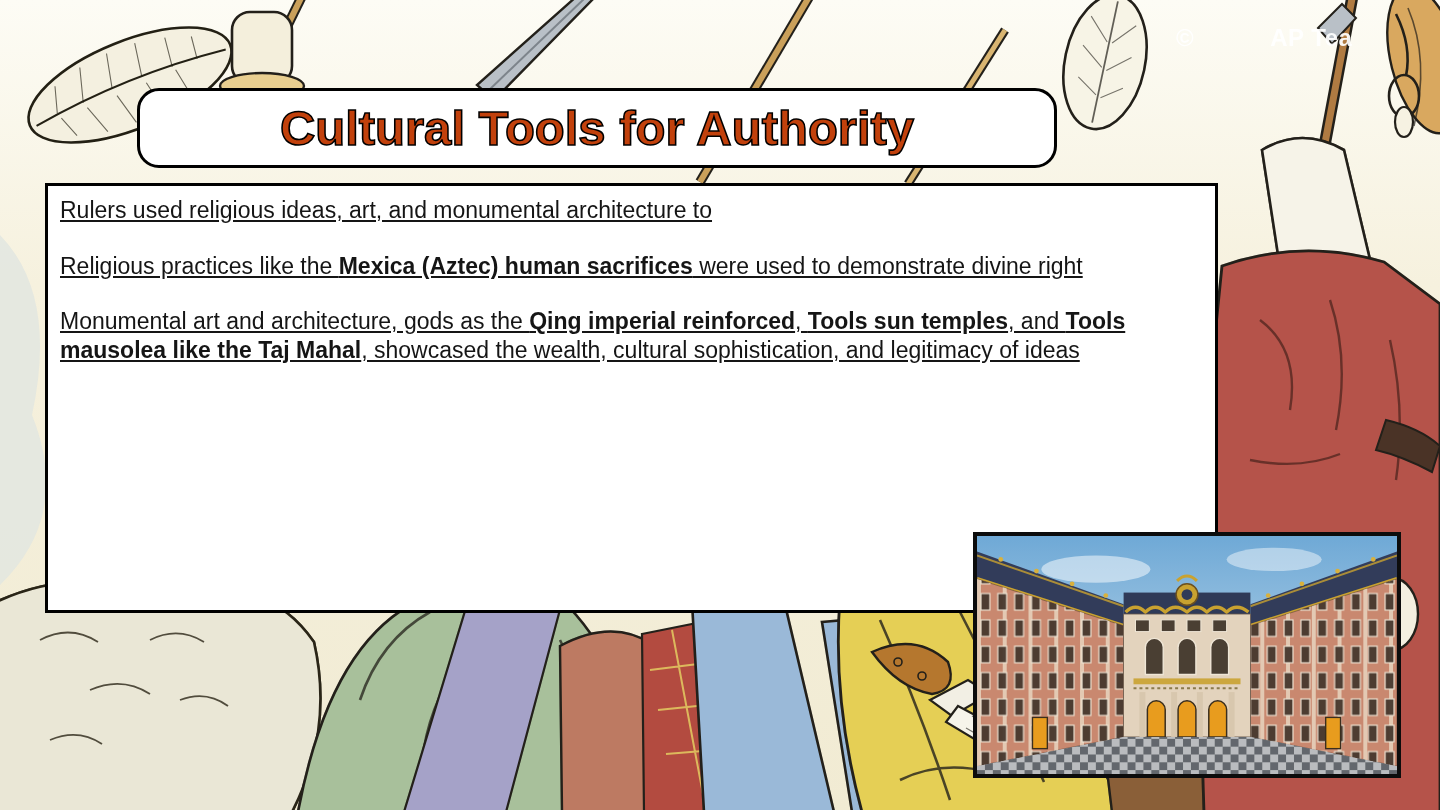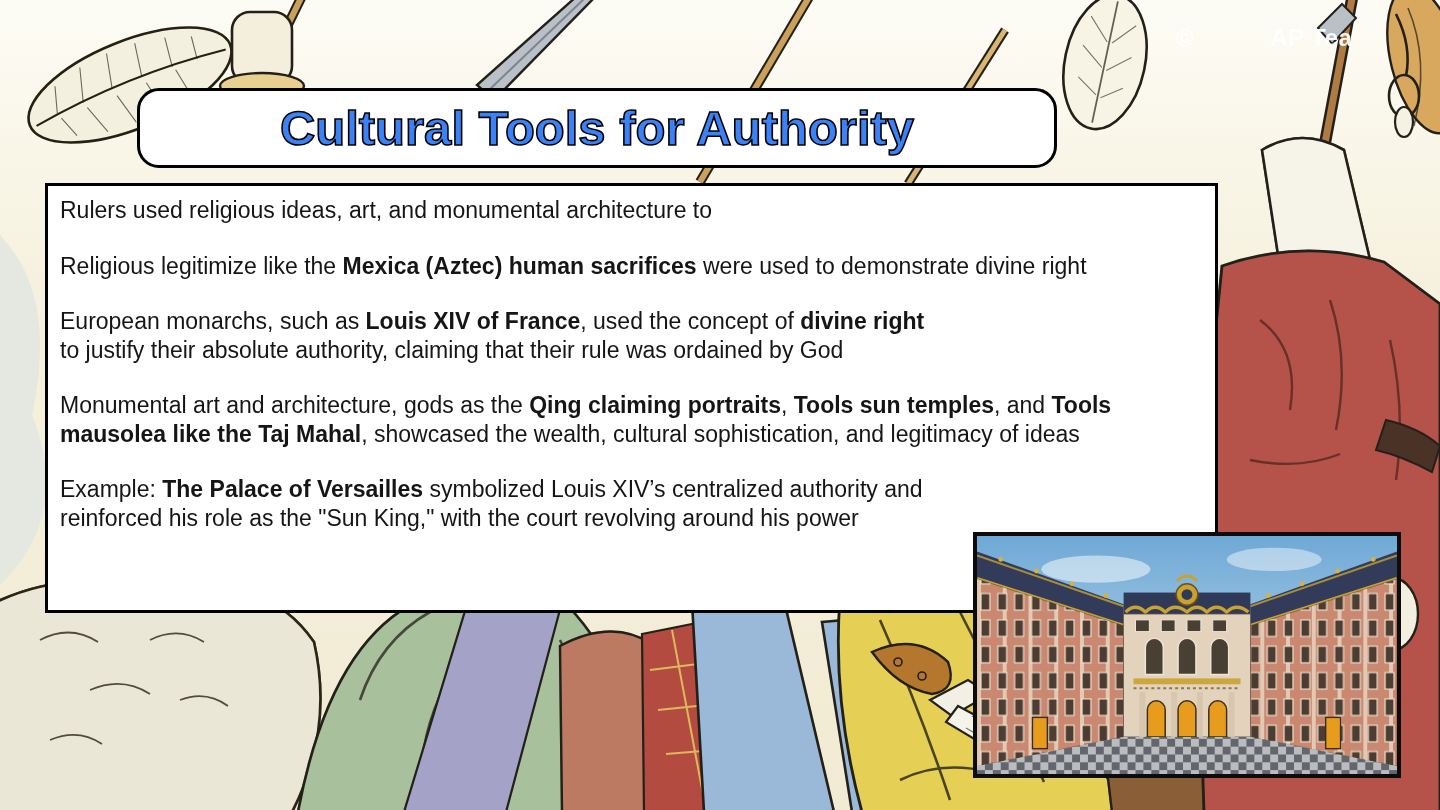--- a/index.html
+++ b/index.html
@@ -4,27 +4,27 @@
 <style>
   html,body{margin:0;padding:0;}
   .slide{position:relative;width:1440px;height:810px;overflow:hidden;
          font-family:"Liberation Sans",sans-serif;background:#f5f0dd;}
   .bg{position:absolute;left:0;top:0;width:1440px;height:810px;z-index:0;}
   .watermark{position:absolute;left:1176px;top:24px;z-index:2;display:flex;gap:76px;
              color:rgba(255,255,255,.93);font-size:24px;font-weight:bold;letter-spacing:.5px;}
   .title-box{position:absolute;left:137px;top:88px;width:914px;height:74px;z-index:3;
              background:#fff;border:3px solid #000;border-radius:22px;
              display:flex;align-items:center;justify-content:center;}
-  .title-box h1{margin:0;font-size:49px;font-weight:bold;color:#3b82f6;
+  .title-box h1{margin:0;font-size:49px;font-weight:bold;color:#c2410c;
                 -webkit-text-stroke:1.6px #000;letter-spacing:0;white-space:nowrap;}
   .text-box{position:absolute;left:45px;top:183px;width:1167px;height:424px;z-index:3;
             background:#fff;border:3px solid #000;box-sizing:content-box;
             padding:0;overflow:hidden;}
   .text-inner{padding:10px 0 0 12px;}
-  .text-box p{margin:0 0 27px 0;font-size:23px;line-height:28.5px;color:#151515;white-space:nowrap;}
+  .text-box p{margin:0 0 27px 0;font-size:23px;line-height:28.5px;color:#151515;white-space:nowrap;text-decoration:underline;}
   .text-box b{font-weight:bold;}
   .photo-frame{position:absolute;left:973px;top:532px;width:420px;height:238px;z-index:4;
                border:4px solid #0c0c0c;background:#9db8cc;margin:0;}
   .photo-frame svg{display:block;width:420px;height:238px;}
 </style>
 </head>
 <body>
 
 <div class="slide">
 
@@ -168,24 +168,22 @@
     <span>AP Tea</span>
   </div>
 
   <div class="title-box">
     <h1>Cultural Tools for Authority</h1>
   </div>
 
   <div class="text-box">
     <div class="text-inner">
         <p><span>Rulers used religious ideas, art, and monumental architecture to</span><br></p>
-        <p><span>Religious legitimize like the </span><b>Mexica (Aztec) human sacrifices</b><span> were used to demonstrate divine right</span><br></p>
-        <p><span>European monarchs, such as </span><b>Louis XIV of France</b><span>, used the concept of </span><b>divine right</b><br><span>to justify their absolute authority, claiming that their rule was ordained by God</span></p>
-        <p><span>Monumental art and architecture, gods as the </span><b>Qing claiming portraits</b><span>, </span><b>Tools sun temples</b><span>, and </span><b>Tools</b><br><b>mausolea like the Taj Mahal</b><span>, showcased the wealth, cultural sophistication, and legitimacy of ideas</span></p>
-        <p><span>Example: </span><b>The Palace of Versailles</b><span> symbolized Louis XIV’s centralized authority and</span><br><span>reinforced his role as the "Sun King," with the court revolving around his power</span></p>
+        <p><span>Religious practices like the </span><b>Mexica (Aztec) human sacrifices</b><span> were used to demonstrate divine right</span><br></p>
+        <p><span>Monumental art and architecture, gods as the </span><b>Qing imperial reinforced</b><span>, </span><b>Tools sun temples</b><span>, and </span><b>Tools</b><br><b>mausolea like the Taj Mahal</b><span>, showcased the wealth, cultural sophistication, and legitimacy of ideas</span></p>
       </div>
   </div>
 
   <figure class="photo-frame">
     <svg viewBox="0 0 424 244" preserveAspectRatio="none" aria-hidden="true">
       <defs>
         <linearGradient id="sky" x1="0" y1="0" x2="0" y2="1">
           <stop offset="0" stop-color="#6fa9d6"></stop>
           <stop offset="0.7" stop-color="#b8d4e8"></stop>
           <stop offset="1" stop-color="#dcebf4"></stop>

